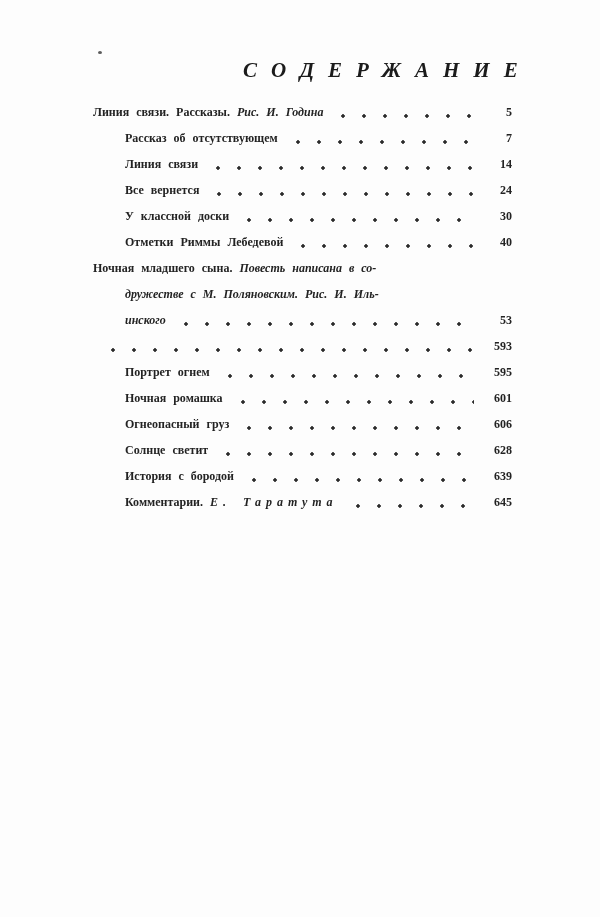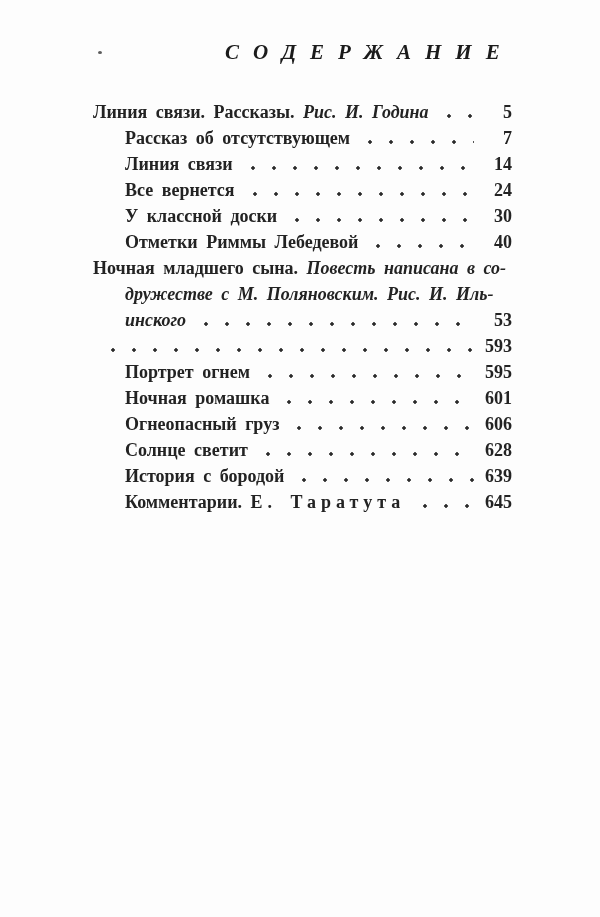--- a/index.html
+++ b/index.html
@@ -34,55 +34,55 @@
     width: 4px;
     height: 3px;
     background: #5c5c5c;
     border-radius: 50%;
   }
   .toc {
     position: absolute;
     top: 99px;
     left: 93px;
     width: 419px;
-    font-size: 18px;
+    font-size: 12px;
     font-weight: bold;
   }
   .row {
     display: flex;
     height: 26px;
     line-height: 26px;
     word-spacing: 4px;
     white-space: nowrap;
   }
   .row.indent { padding-left: 32px; }
   .entry-text { white-space: pre-wrap; }
   .seg-regular { font-style: normal; }
   .seg-italic { font-style: italic; }
-  .seg-italic-spaced { letter-spacing: 5px; }
+  .seg-italic-spaced { font-style: italic; letter-spacing: 5px; }
   .leader {
     flex: 1 1 auto;
     margin: 0 4px 0 10px;
     min-width: 18px;
     background-image: radial-gradient(circle at 10px 17px, #2b2b2b 1.5px, rgba(0,0,0,0) 1.9px);
     background-size: 21px 26px;
     background-repeat: repeat-x;
   }
   .pagenum {
     min-width: 34px;
     text-align: right;
     white-space: nowrap;
   }
 </style>
 </head>
 <body>
 
 <div class="page">
   <span class="speck"></span>
-  <h1 class="title" style="margin:0; font-size:21px;">СОДЕРЖАНИЕ</h1>
+  <h1 class="title" style="margin:18px; font-size:21px;">СОДЕРЖАНИЕ</h1>
   <div class="toc">
       <div class="row">
         <span class="entry-text"><span class="seg-regular">Линия связи. Рассказы. </span><span class="seg-italic">Рис. И. Година</span></span>
         <span class="leader"></span>
         <span class="pagenum">5</span>
       </div>
       <div class="row indent">
         <span class="entry-text"><span class="seg-regular">Рассказ об отсутствующем</span></span>
         <span class="leader"></span>
         <span class="pagenum">7</span>

